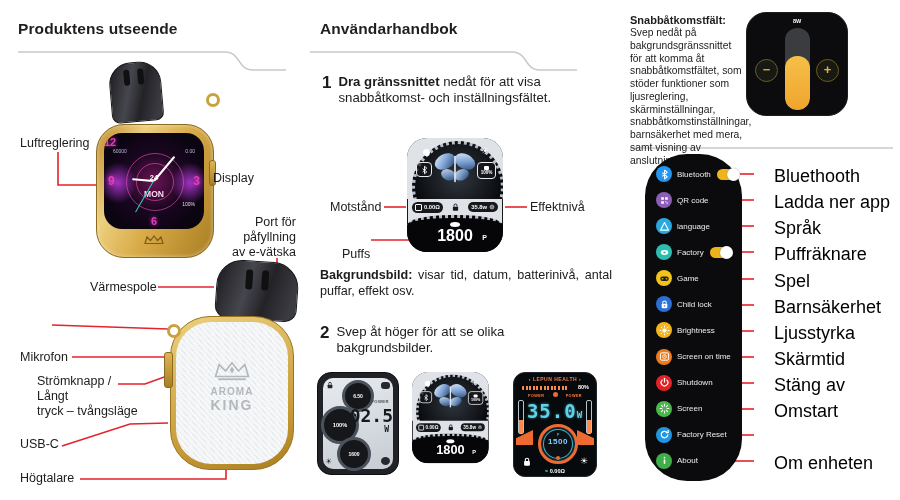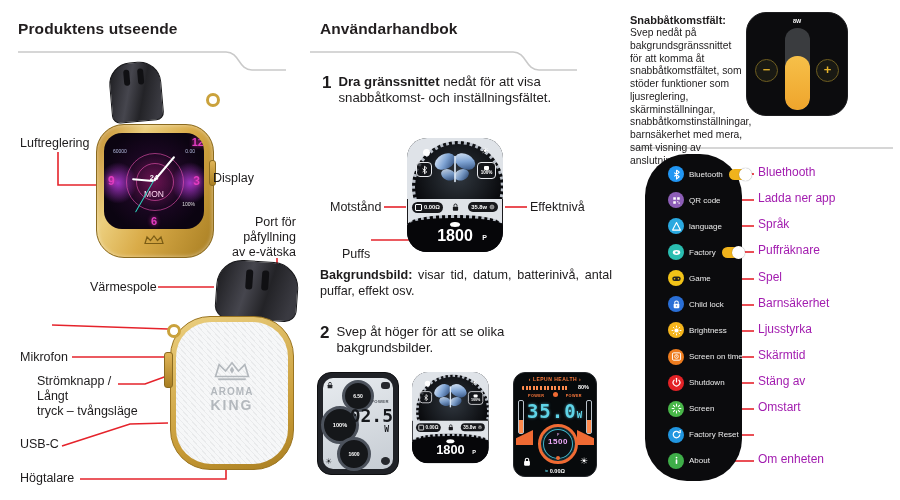--- a/index.html
+++ b/index.html
@@ -73,41 +73,41 @@
       background:repeating-linear-gradient(90deg,#ff8a4d 0 2px,transparent 2px 3.6px);border-radius:1px}
   .powlab{position:absolute;top:21px;font-size:3.8px;color:#ff7a3c;font-weight:bold;letter-spacing:.4px}
   .vbar{position:absolute;top:27px;width:4px;height:32px;border:1px solid #b9c2ca;border-radius:2px}
   .vbar i{position:absolute;left:0;right:0;bottom:0;height:40%;background:#ff8a4d;display:block}
   .digi-watt{position:absolute;left:0;top:27px;width:100%;text-align:center;color:#5fd4e8;
       font-family:"DejaVu Sans Mono",monospace;font-weight:bold;font-size:19px;letter-spacing:1px;
       text-shadow:0 0 3px rgba(95,212,232,.6)}
   .wing{position:absolute;top:57px;width:17px;height:15px;background:#ef6a33}
   .dial{position:absolute;left:24px;top:51px;width:34px;height:34px;border-radius:50%;
       border:3px solid #ef6a33;background:#0c1014;box-shadow:inset 0 0 0 2px #10252b, inset 0 0 0 3px #3fb4c8;
-      text-align:center;color:#f0abfc}
+      text-align:center;color:#7dd3fc}
   
   .info-title{font-size:11px;font-weight:bold}
   .info-body{font-size:10.3px;line-height:1.24;margin-top:1px}
   .slider-screen{left:746px;top:12px;width:100px;height:102px;border-radius:20px;background:#0c0c0e;
       border:1px solid #1d1d1f;color:#fff}
   .track{position:absolute;left:38px;top:15px;width:25px;height:82px;border-radius:12px;background:#3a3c3f;overflow:hidden}
   .track i{position:absolute;left:0;right:0;bottom:0;height:66%;display:block;border-radius:12px;
       background:linear-gradient(180deg,#f6c049,#efa52c)}
   .pm{position:absolute;top:46px;width:21px;height:21px;border-radius:50%;background:#191913;
       border:1.5px solid #6e5d20;color:#d8a928;font-weight:bold;font-size:13px;line-height:19px;text-align:center}
   .panel{left:645px;top:154px;width:97px;height:327px;border-radius:42px;background:#0b0b0d;
-      display:flex;flex-direction:column;justify-content:space-between;padding:11px 12px;box-sizing:border-box}
+      display:flex;flex-direction:column;justify-content:space-between;padding:11px 0;box-sizing:border-box}
   .mrow{display:flex;align-items:center;height:18px;padding-left:11px;gap:5px}
   .mi{width:16px;height:16px;border-radius:50%;flex:0 0 16px;display:flex;align-items:center;justify-content:center}
   .mi svg{width:13px;height:13px}
   .mlabel{color:#ececec;font-size:8px;white-space:nowrap}
   .tog{width:22px;height:11px;border-radius:6px;background:#f0b31c;position:relative;flex:0 0 22px;margin-left:1px}
   .tog i{position:absolute;right:-1px;top:-1px;width:13px;height:13px;border-radius:50%;background:#fff;
       box-shadow:0 0 1px rgba(0,0,0,.5);display:block}
-  .sw-lbl{position:absolute;left:758px;font-size:12px;line-height:1.15;white-space:pre-line;color:#a21caf}
+  .sw-lbl{position:absolute;left:774px;font-size:18px;line-height:1.15;white-space:pre-line;color:#000000}
   
   .step{display:flex;gap:7px;position:absolute}
   .step-num{font-size:17px;font-weight:bold;line-height:1}
   .step-txt{font-size:13.2px;line-height:1.22}
   .caption{font-size:12.6px;line-height:1.25;text-align:justify}
   .scalewrap{position:absolute;width:78px;height:92px}
   .scaleinner{transform:scale(.8);transform-origin:0 0;position:relative}
 </style>
 </head>
 <body>
@@ -153,31 +153,31 @@
   <div class="abs pod pod1">
     <span class="pod-slot" style="left:14px;top:6px;width:6px;height:16px"></span>
     <span class="pod-slot" style="left:28px;top:6px;width:6px;height:16px"></span>
   </div>
 
   <div class="abs watch-body"></div>
   <div class="abs loop" style="left:206px;top:93px;width:8px;height:8px"></div>
   <div class="abs sidebtn" style="left:209px;top:160px;width:5px;height:24px"></div>
 
   <div class="abs watch-screen">
-    <span class="num" style="left:0;right:0;top:3px;text-align:right;font-size:11px">12</span>
+    <span class="num" style="left:0;right:0;top:3px;text-align:left;font-size:11px">12</span>
     <span class="num" style="left:4px;top:41px;font-size:12px">9</span>
     <span class="num" style="right:4px;top:41px;font-size:12px">3</span>
     <span class="num" style="left:0;right:0;bottom:2px;text-align:center;font-size:11px">6</span>
     <span class="tiny" style="left:9px;top:15px">60000</span>
     <span class="tiny" style="right:9px;top:15px">0.00</span>
     <span class="tiny" style="right:9px;bottom:22px;color:#fff">100%</span>
     <span class="ring" style="left:22px;top:20px;width:56px;height:56px"></span>
     <span class="ring" style="left:32px;top:30px;width:36px;height:36px"></span>
     <span class="abs" style="left:0;right:0;top:40px;text-align:center;font-size:7.5px;font-weight:bold">24</span>
-    <span class="abs" style="left:0;right:0;top:56px;text-align:center;font-size:8.5px;font-weight:normal;color:#ffd7f2">MON</span>
+    <span class="abs" style="left:0;right:0;top:56px;text-align:center;font-size:8.5px;font-weight:bold;color:#ffd7f2">MON</span>
     <span class="hand" style="bottom:48px;height:32px;transform:rotate(40deg)"></span>
     <span class="hand" style="bottom:48px;height:22px;transform:rotate(-85deg)"></span>
     <span class="hand" style="bottom:48px;height:36px;width:1px;background:#2dd4bf;transform:rotate(-150deg)"></span>
   </div>
   <svg class="abs" style="left:143px;top:234px" width="22" height="12" viewBox="0 0 44 24">
     <path d="M4 19 L8 6 L15 13 L22 4 L29 13 L36 6 L40 19 Z" fill="none" stroke="#7a5c15" stroke-width="2.4"></path>
   </svg>
 
   <div class="abs lbl" style="left:20px;top:136px">Luftreglering</div>
   <div class="abs lbl" style="left:213px;top:171px">Display</div>

